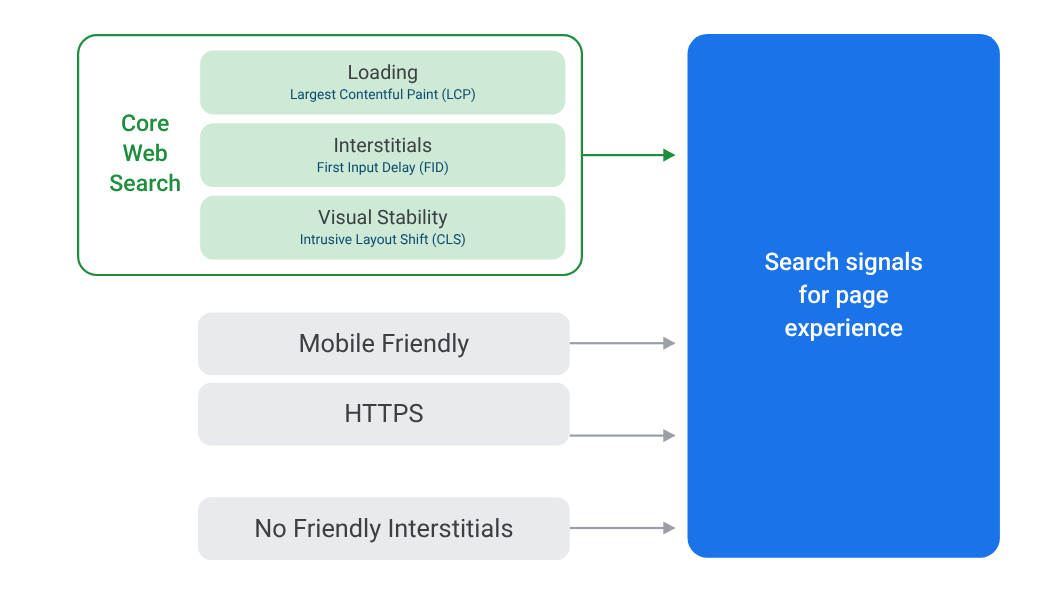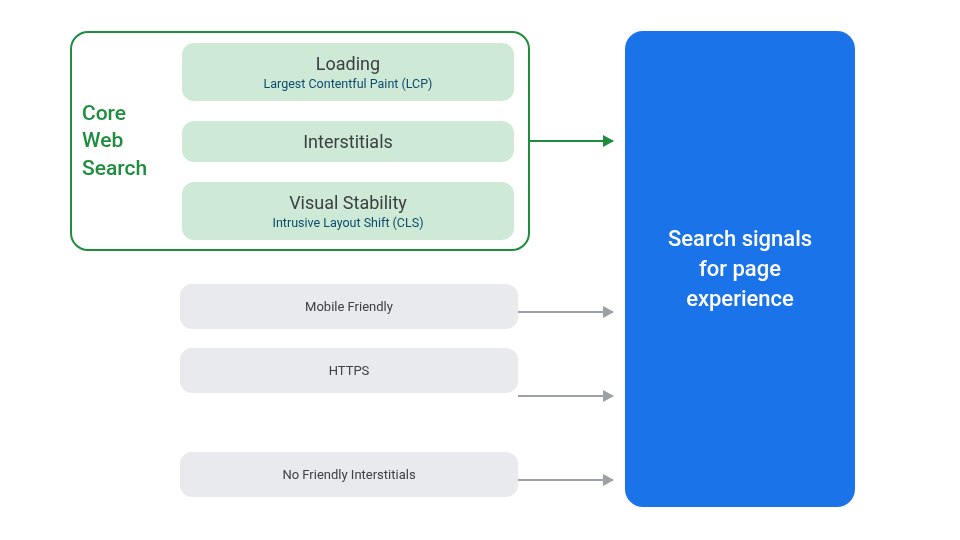--- a/index.html
+++ b/index.html
@@ -24,65 +24,66 @@
     width: 460px;
     height: 220px;
     border: 2px solid #1e8e3e;
     border-radius: 18px;
     display: flex;
     align-items: center;
     padding: 12px 14px 12px 10px;
   }
   .cwv-label {
     width: 100px;
+    text-align: center;
     color: #1e8e3e;
     font-size: 21px;
     font-weight: 500;
     line-height: 1.3;
   }
   .cwv-list {
     flex: 1;
     display: flex;
     flex-direction: column;
-    gap: 20px;
+    gap: 8px;
   }
   .pill {
     border-radius: 12px;
     padding: 10px 14px;
     text-align: center;
   }
   .pill-green { background: #ceead6; }
   .pill-gray  { background: #e8eaed; }
   .pill-title {
     font-size: 18px;
     color: #3c4043;
     font-weight: 400;
   }
   .pill-sub {
     font-size: 12.5px;
     color: #0c4a6e;
     margin-top: 2px;
   }
   .pill-solo {
-    font-size: 13px;
+    font-size: 23px;
     color: #3c4043;
     padding: 15px 14px;
   }
   
   .signal {
     position: absolute;
     left: 180px;
     width: 338px;
   }
   
   .target {
     position: absolute;
     left: 625px;
     top: 31px;
-    width: 230px;
+    width: 284px;
     height: 476px;
     background: #1a73e8;
     border-radius: 18px;
     color: #fff;
     display: flex;
     align-items: center;
     justify-content: center;
     text-align: center;
     font-size: 22px;
     font-weight: 500;
@@ -120,20 +121,21 @@
       <span>Web</span><br>
       <span>Search</span>
     </div>
     <div class="cwv-list">
       <div class="pill pill-green">
         <div class="pill-title">Loading</div>
         <div class="pill-sub">Largest Contentful Paint (LCP)</div>
       </div>
       <div class="pill pill-green">
         <div class="pill-title">Interstitials</div>
+        <div class="pill-sub">First Input Delay (FID)</div>
       </div>
       <div class="pill pill-green">
         <div class="pill-title">Visual Stability</div>
         <div class="pill-sub">Intrusive Layout Shift (CLS)</div>
       </div>
     </div>
   </div>
 
   <div class="pill pill-gray pill-solo signal" style="top:284px">
     <span>Mobile Friendly</span>

